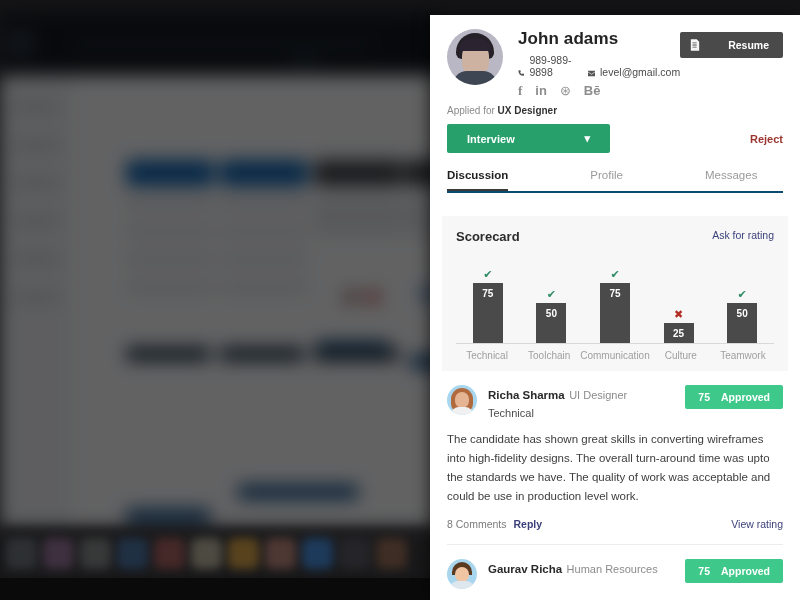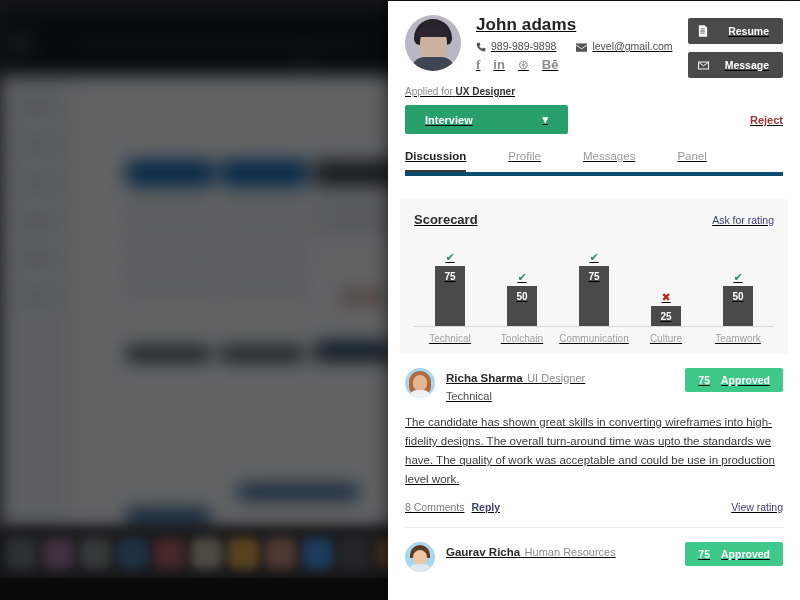--- a/index.html
+++ b/index.html
@@ -65,25 +65,24 @@
     display: flex; align-items: center; gap: 6px; padding: 0 6px;
   }
   #dock span { width: 31px; height: 31px; border-radius: 7px; display: block; }
   #taskbar {
     position: absolute; left: 0; bottom: 0; width: 430px; height: 22px;
     background: #0a0a0b;
   }
 
   
   #panel {
-    position: absolute; right: 0; top: 1px; width: 412px; bottom: 0;
+    position: absolute; right: 0; top: 15px; width: 370px; bottom: 0;
     background: #ffffff;
     box-shadow: -3px 0 14px rgba(0,0,0,.45);
     overflow: hidden;
-    text-decoration: underline;
   }
 
   
   .profile { display: flex; padding: 14px 17px 0 17px; }
   .avatar-lg {
     width: 56px; height: 56px; border-radius: 50%; flex: 0 0 56px;
     background: #b9b7c4; overflow: hidden; position: relative;
   }
   .avatar-lg .hair { position:absolute; left:9px; top:4px; width:38px; height:26px; background:#262028; border-radius:19px 19px 6px 6px; }
   .avatar-lg .face { position:absolute; left:15px; top:14px; width:27px; height:32px; background:#cdb2a2; border-radius:13px 13px 12px 12px; }
@@ -93,52 +92,51 @@
   .pname { font-size: 17px; color: #232323; font-weight: 600; letter-spacing: .1px; }
   .contact { display: flex; align-items: flex-end; gap: 5px; margin-top: 5px; font-size: 10.5px; color: #4b4b4b; }
   .contact .sep { width: 10px; }
   .socials { display: flex; align-items: center; gap: 13px; margin-top: 6px; color: #8d8d8d; font-size: 13px; }
   .socials span { cursor: pointer; line-height: 1; }
   .pbtns { display: flex; flex-direction: column; gap: 8px; padding-top: 3px; }
   .btn-dark {
     background: #4a4a4a; color: #fff; border: 0;
     font-size: 10.5px; font-weight: 700;
     padding: 7px 14px 7px 10px; border-radius: 2px;
-    display: flex; align-items: center; gap: 16px; cursor: pointer;
+    display: flex; align-items: center; gap: 28px; cursor: pointer;
     font-family: "Liberation Sans", sans-serif;
     min-width: 82px;
-    justify-content: space-between;
   }
   .btn-dark svg { flex: 0 0 auto; }
 
   .applied { font-size: 10px; color: #8a8a8a; margin: 8px 0 0 17px; }
   .applied b { color: #333; font-weight: 700; }
 
   .statusrow { display: flex; align-items: center; margin: 8px 17px 0 17px; }
   .status-select {
     flex: 0 0 163px; background: #28a06c; color: #fff;
     font-size: 11px; font-weight: 700; padding: 8px 20px;
     border-radius: 2px; display: flex; align-items: center;
     justify-content: space-between; cursor: pointer;
   }
   .reject { margin-left: auto; color: #9a362f; font-size: 11px; font-weight: 700; cursor: pointer; }
 
-  .tabs { display: flex; margin: 16px 17px 0 17px; border-bottom: 4px solid #0c4a6e; }
+  .tabs { display: flex; margin: 16px 17px 0 17px; border-bottom: 2px solid #0c4a6e; gap: 40px; }
   .tab {
     font-size: 11.5px; color: #9a9a9a; padding: 0 0 8px 0;
     margin-right: 42px; cursor: pointer; white-space: nowrap;
   }
   .tab.active { color: #1f1f1f; font-weight: 700; border-bottom: 2px solid #3a3a3a; }
 
   
   .scorecard {
     margin: 23px 12px 0 12px; background: #f7f7f7;
     padding: 13px 14px 10px 14px;
   }
-  .sc-head { display: flex; align-items: center; }
+  .sc-head { display: flex; align-items: flex-start; }
   .sc-title { font-size: 13px; font-weight: 700; color: #2c2c2c; }
   .sc-link { margin-left: auto; font-size: 10.5px; color: #3b3f7a; cursor: pointer; }
 
   .chart { margin-top: 14px; }
   .bars {
     display: flex; align-items: flex-end; height: 86px;
     border-bottom: 1px solid #d8d8d8;
   }
   .barcol { flex: 1; display: flex; flex-direction: column; align-items: center; justify-content: flex-end; }
   .mark { font-size: 11px; line-height: 1; margin-bottom: 3px; }
@@ -288,27 +286,20 @@
         <span style="font-weight:700;">Bē</span>
       </div>
     </div>
     <div class="pbtns">
       <button class="btn-dark">
         <svg width="10" height="12" viewBox="0 0 12 14" fill="#fff">
             <path d="M1 0h7l3 3v11H1Z" opacity=".95"></path>
             <path d="M3 4h5v1H3Zm0 2.5h5v1H3Zm0 2.5h5v1H3Z" fill="#4a4a4a"></path>
           </svg>
         <span>Resume</span>
-      </button>
-      <button class="btn-dark">
-        <svg width="11" height="9" viewBox="0 0 14 10" fill="none" stroke="#fff" stroke-width="1.2">
-            <rect x=".6" y=".6" width="12.8" height="8.8"></rect>
-            <path d="M.8 1 7 5.4 13.2 1"></path>
-          </svg>
-        <span>Message</span>
       </button>
     </div>
   </div>
 
   <div class="applied">
     <span>Applied for</span>
     <b>UX Designer</b>
   </div>
 
   <div class="statusrow">

